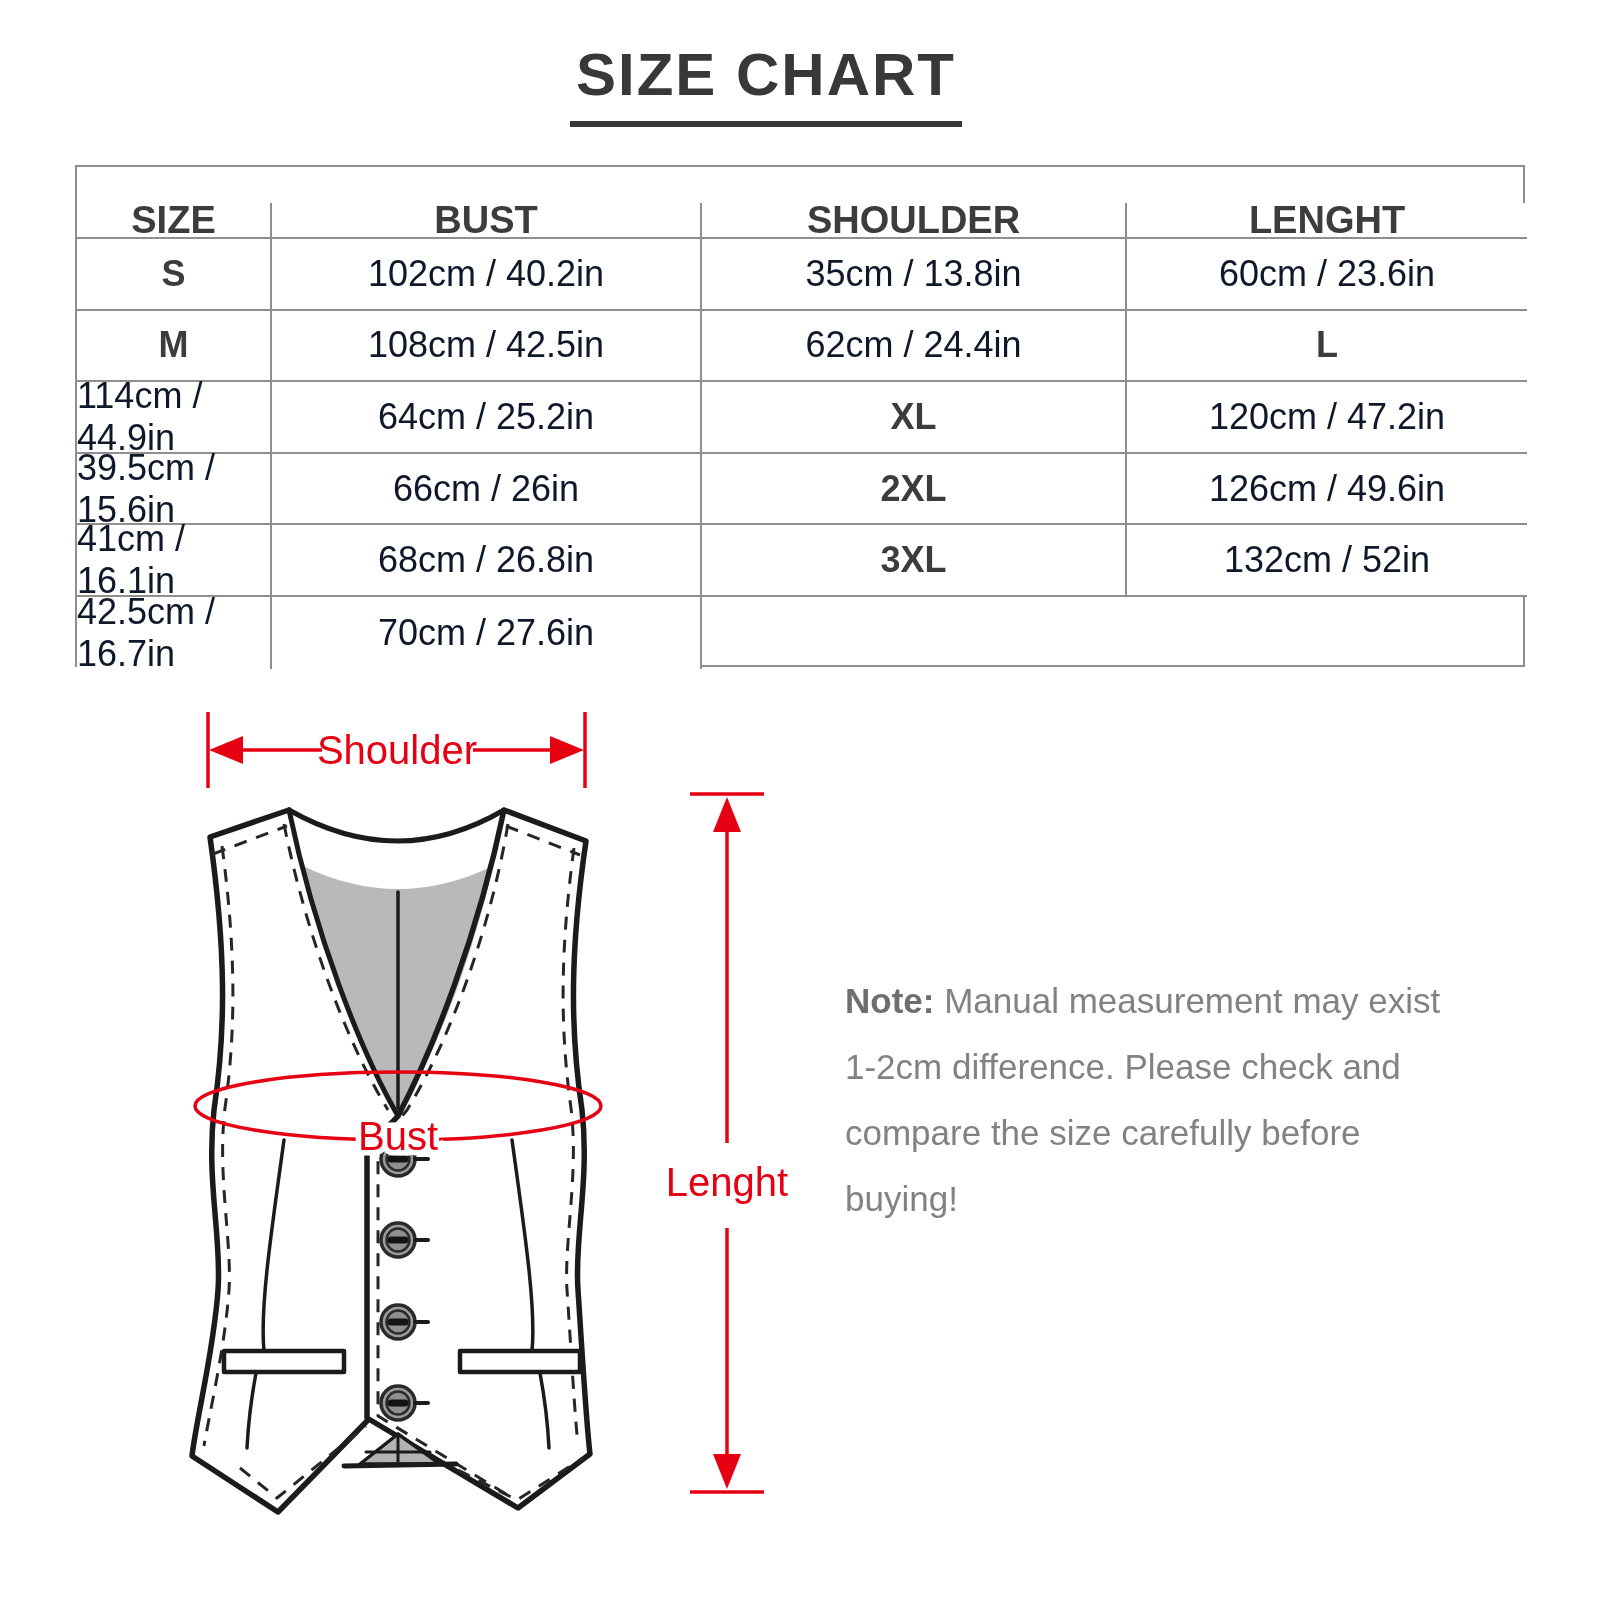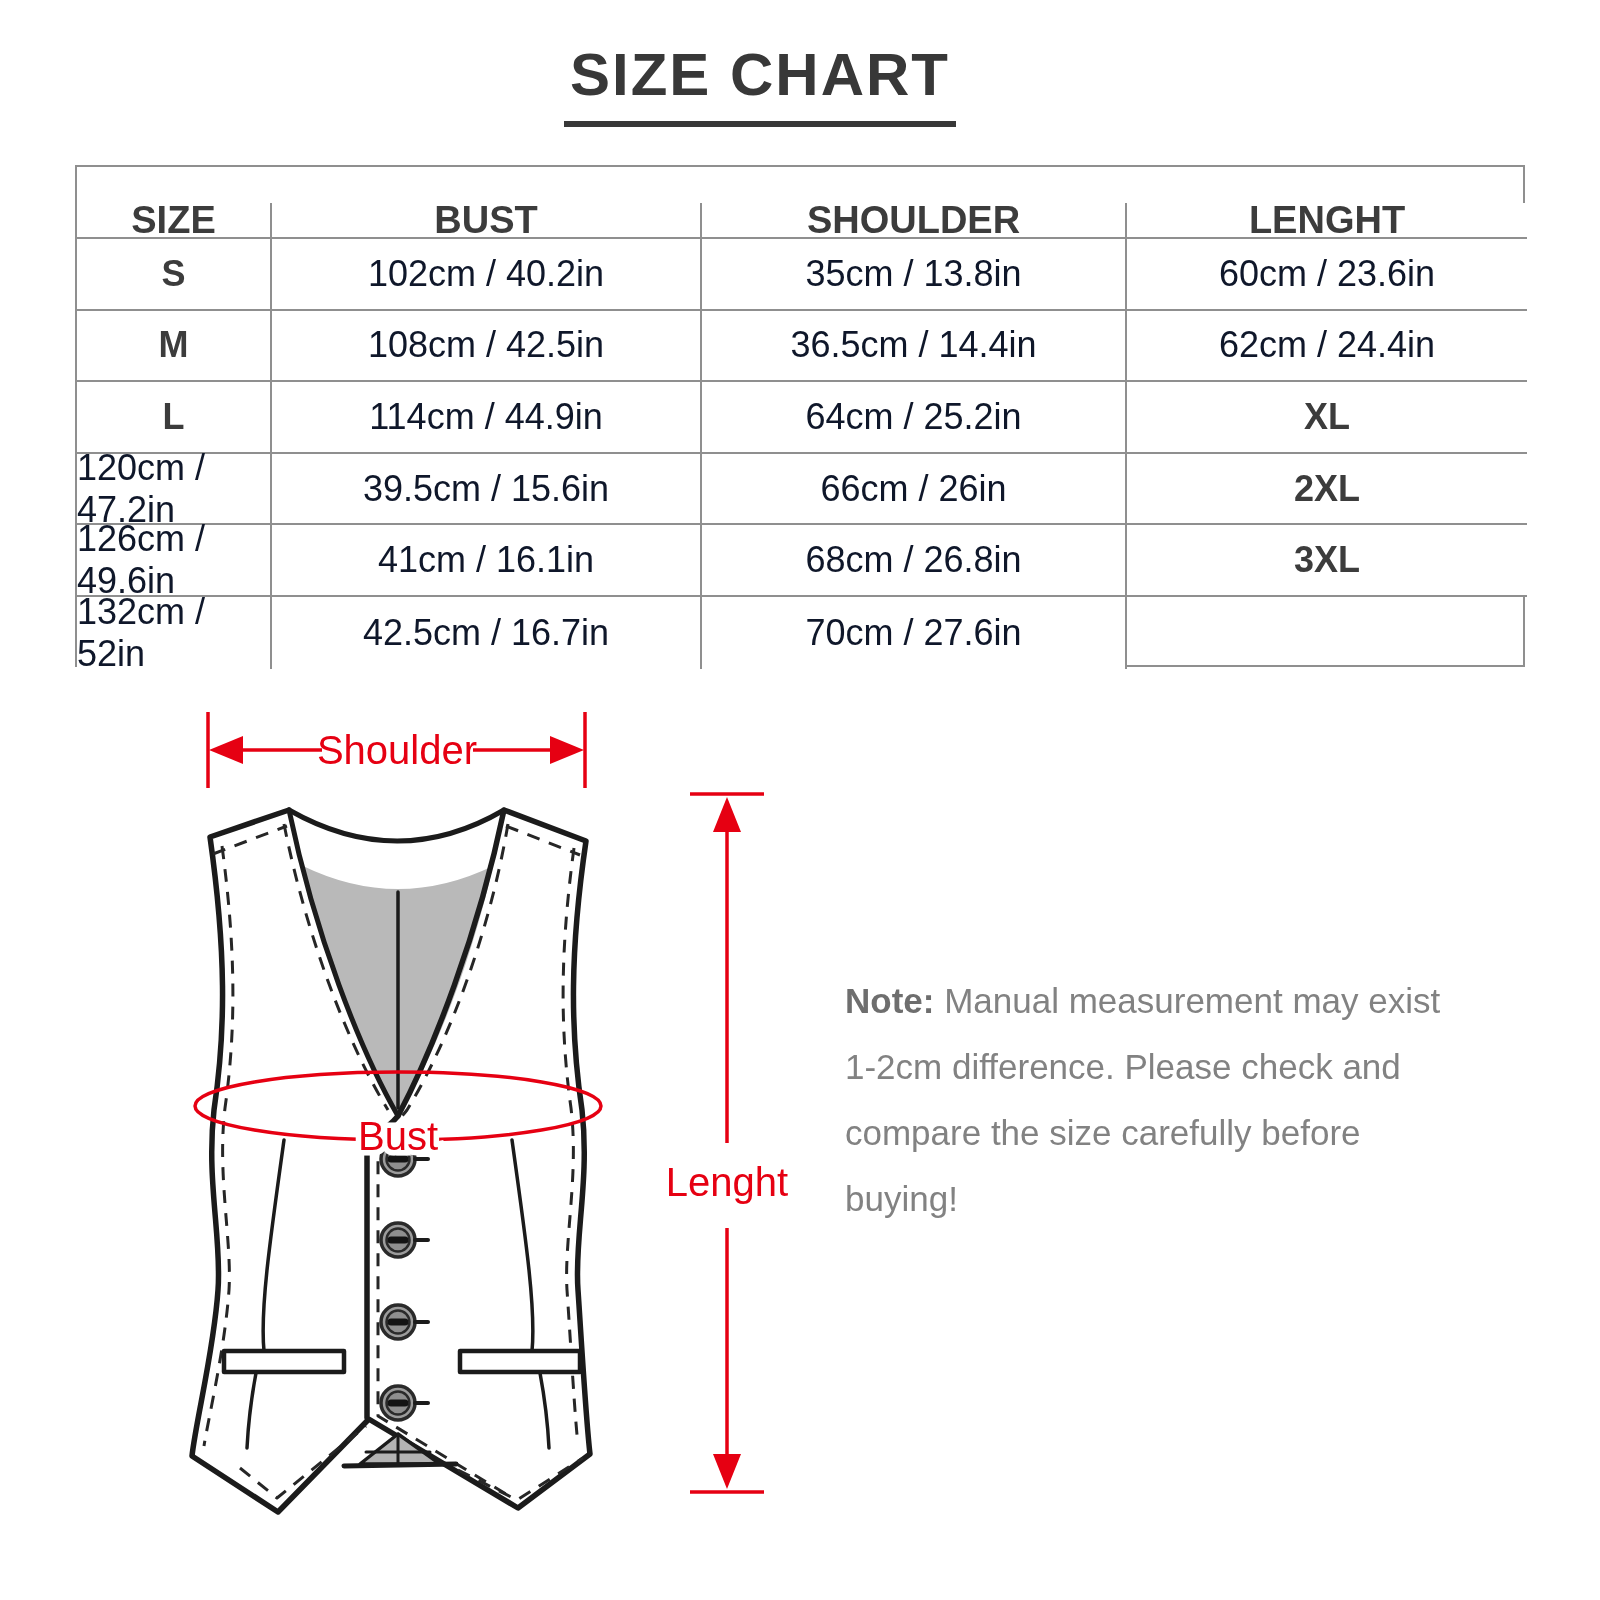--- a/index.html
+++ b/index.html
@@ -1,21 +1,21 @@
 <!DOCTYPE html>
 <html><head>
 <meta charset="utf-8">
 <style>
   html,body{margin:0;padding:0;background:#fff;}
   .canvas{
     position:relative;width:1600px;height:1600px;background:#ffffff;overflow:hidden;
     font-family:"Liberation Sans","DejaVu Sans",sans-serif;
   }
   
-  .title-wrap{position:absolute;top:40px;left:0;width:1520px;text-align:center;}
+  .title-wrap{position:absolute;top:40px;left:6px;width:1520px;text-align:center;}
   .title{
     display:inline-block;font-size:60px;font-weight:bold;letter-spacing:2px;
     color:#383838;border-bottom:6px solid #383838;padding:0 6px 12px 6px;
   }
   
   .size-table{
     position:absolute;left:75px;top:165px;width:1450px;height:502px;
     display:grid;
     grid-template-columns:195px 430px 425px 400px;
     grid-template-rows:72px repeat(6,71.6px);
@@ -55,21 +55,20 @@
     <div class="cell hdr">SHOULDER</div>
     <div class="cell hdr">LENGHT</div>
 
     <div class="cell size-col">S</div>
     <div class="cell">102cm / 40.2in</div>
     <div class="cell">35cm / 13.8in</div>
     <div class="cell">60cm / 23.6in</div>
 
     <div class="cell size-col">M</div>
     <div class="cell">108cm / 42.5in</div>
-    <div class="cell">36.5cm / 14.4in</div>
     <div class="cell">62cm / 24.4in</div>
 
     <div class="cell size-col">L</div>
     <div class="cell">114cm / 44.9in</div>
     <div class="cell">64cm / 25.2in</div>
 
     <div class="cell size-col">XL</div>
     <div class="cell">120cm / 47.2in</div>
     <div class="cell">39.5cm / 15.6in</div>
     <div class="cell">66cm / 26in</div>

